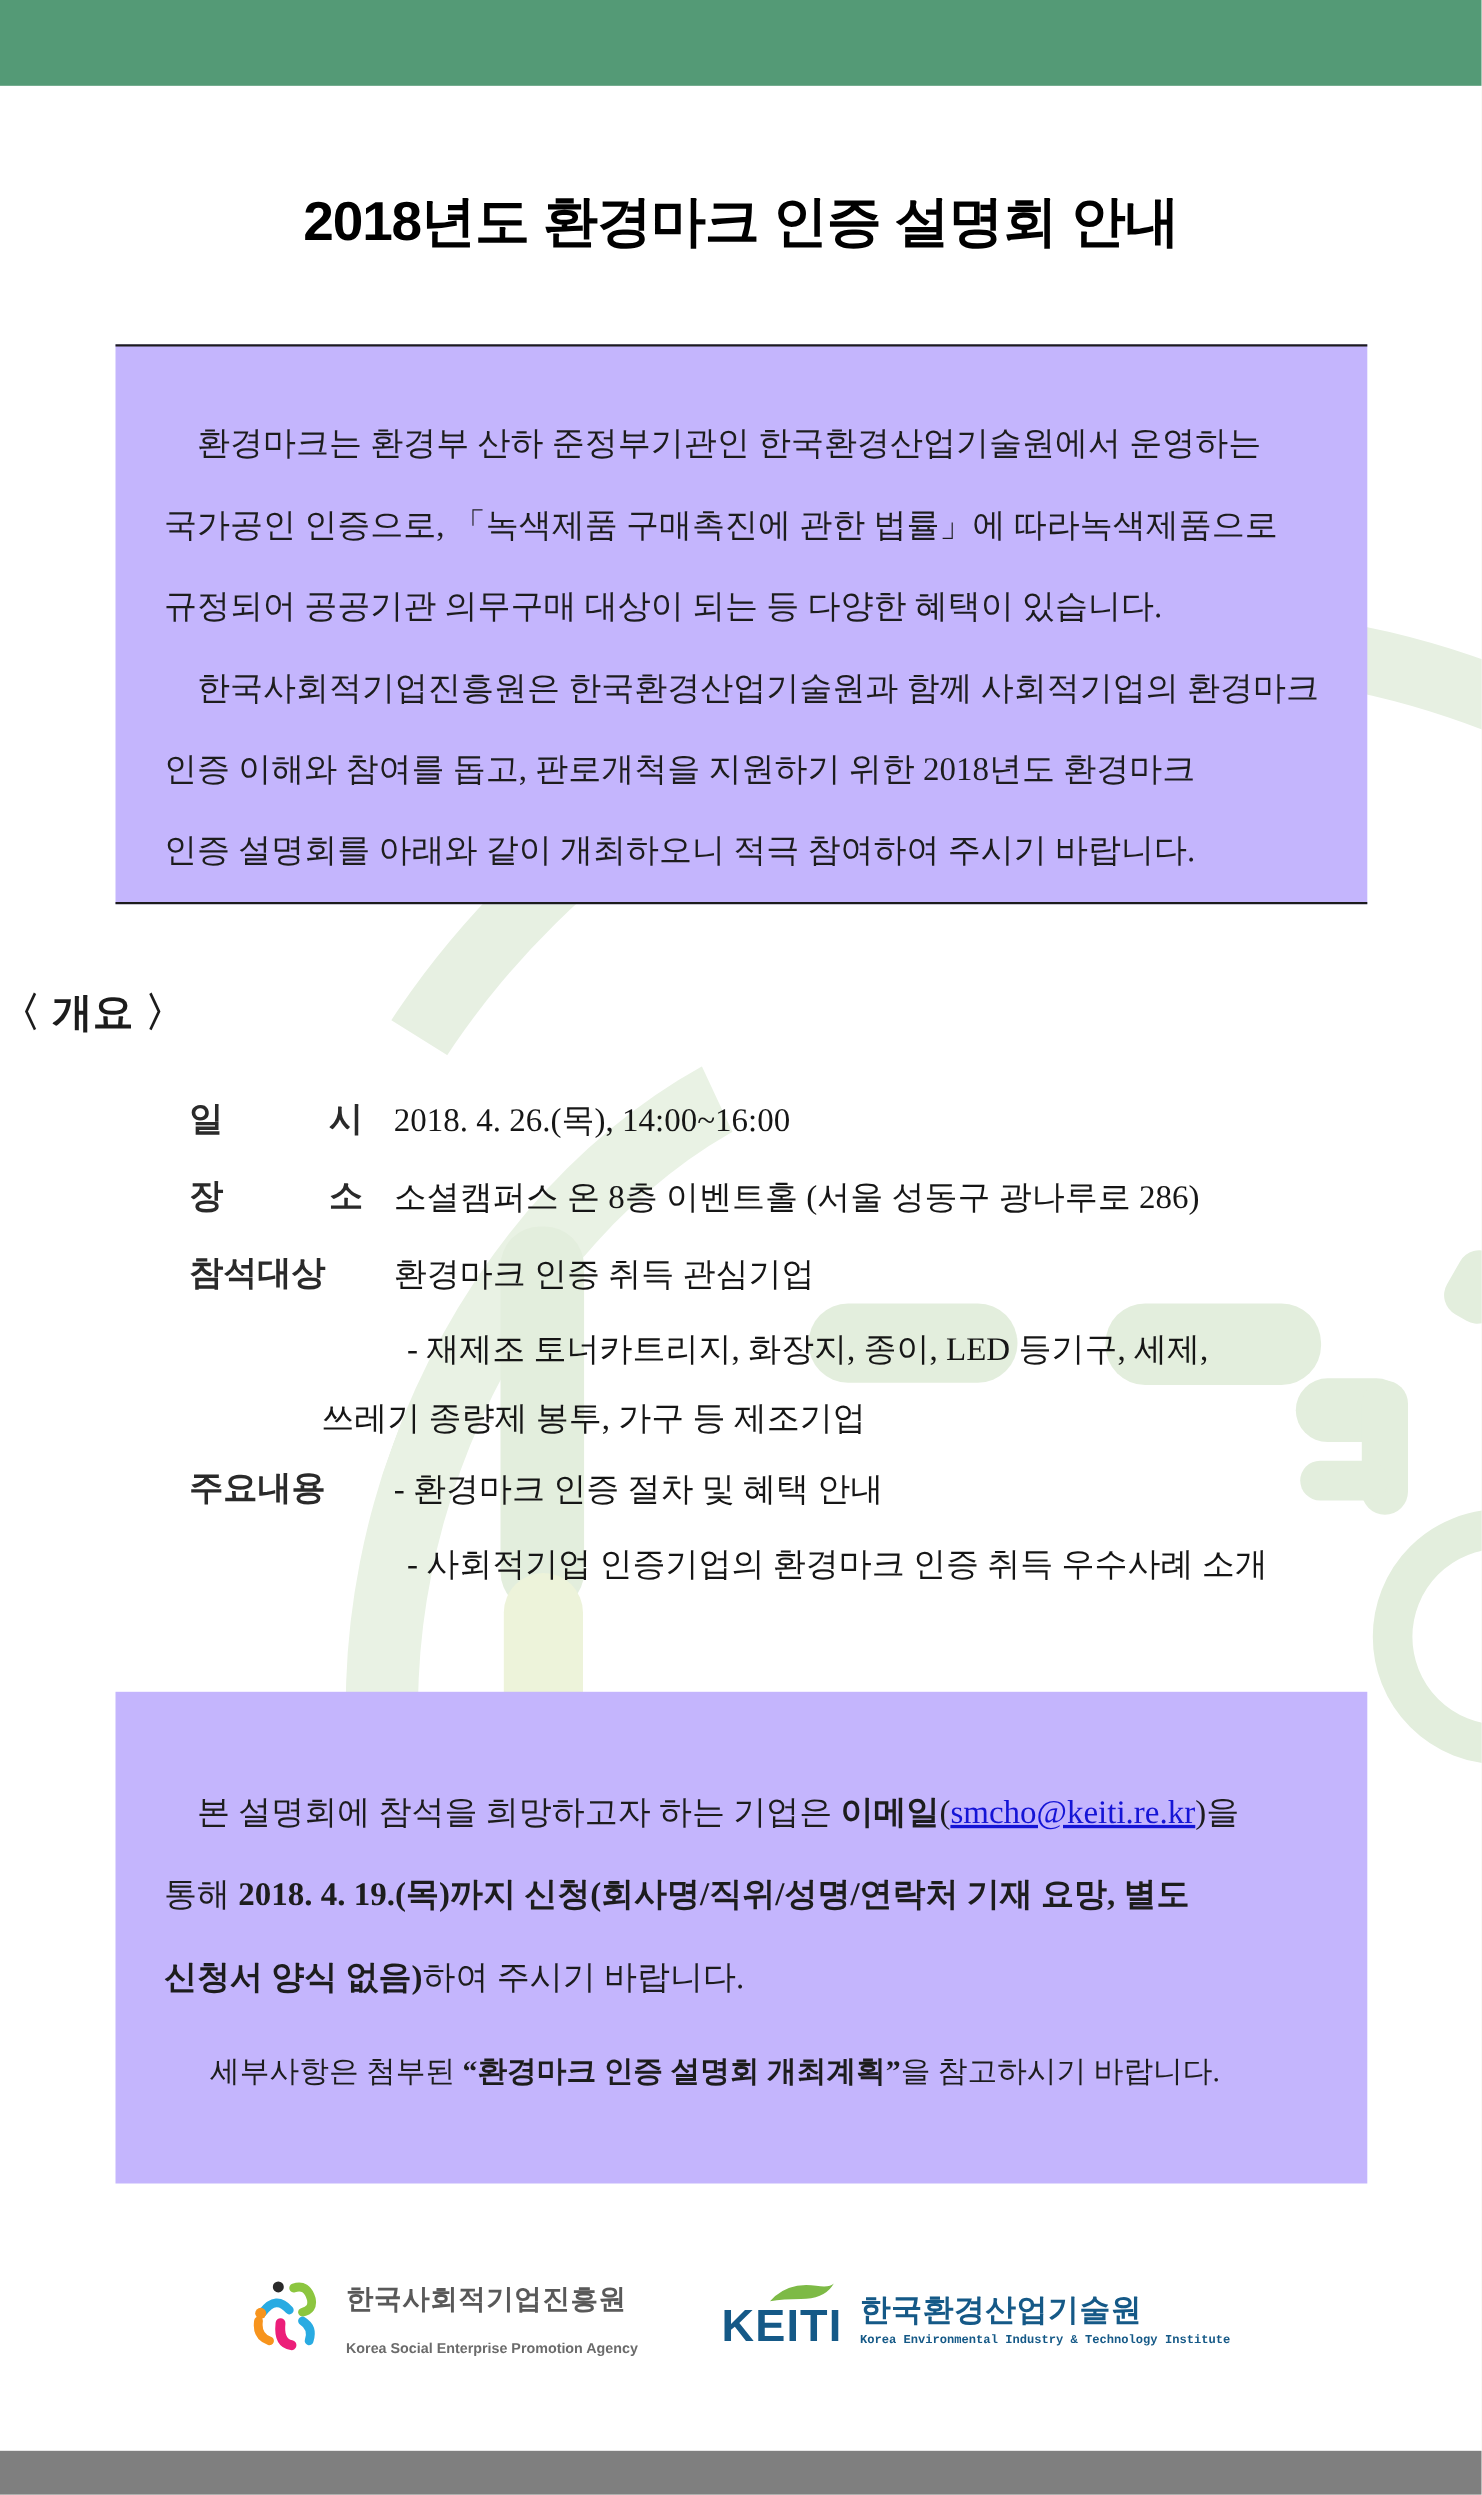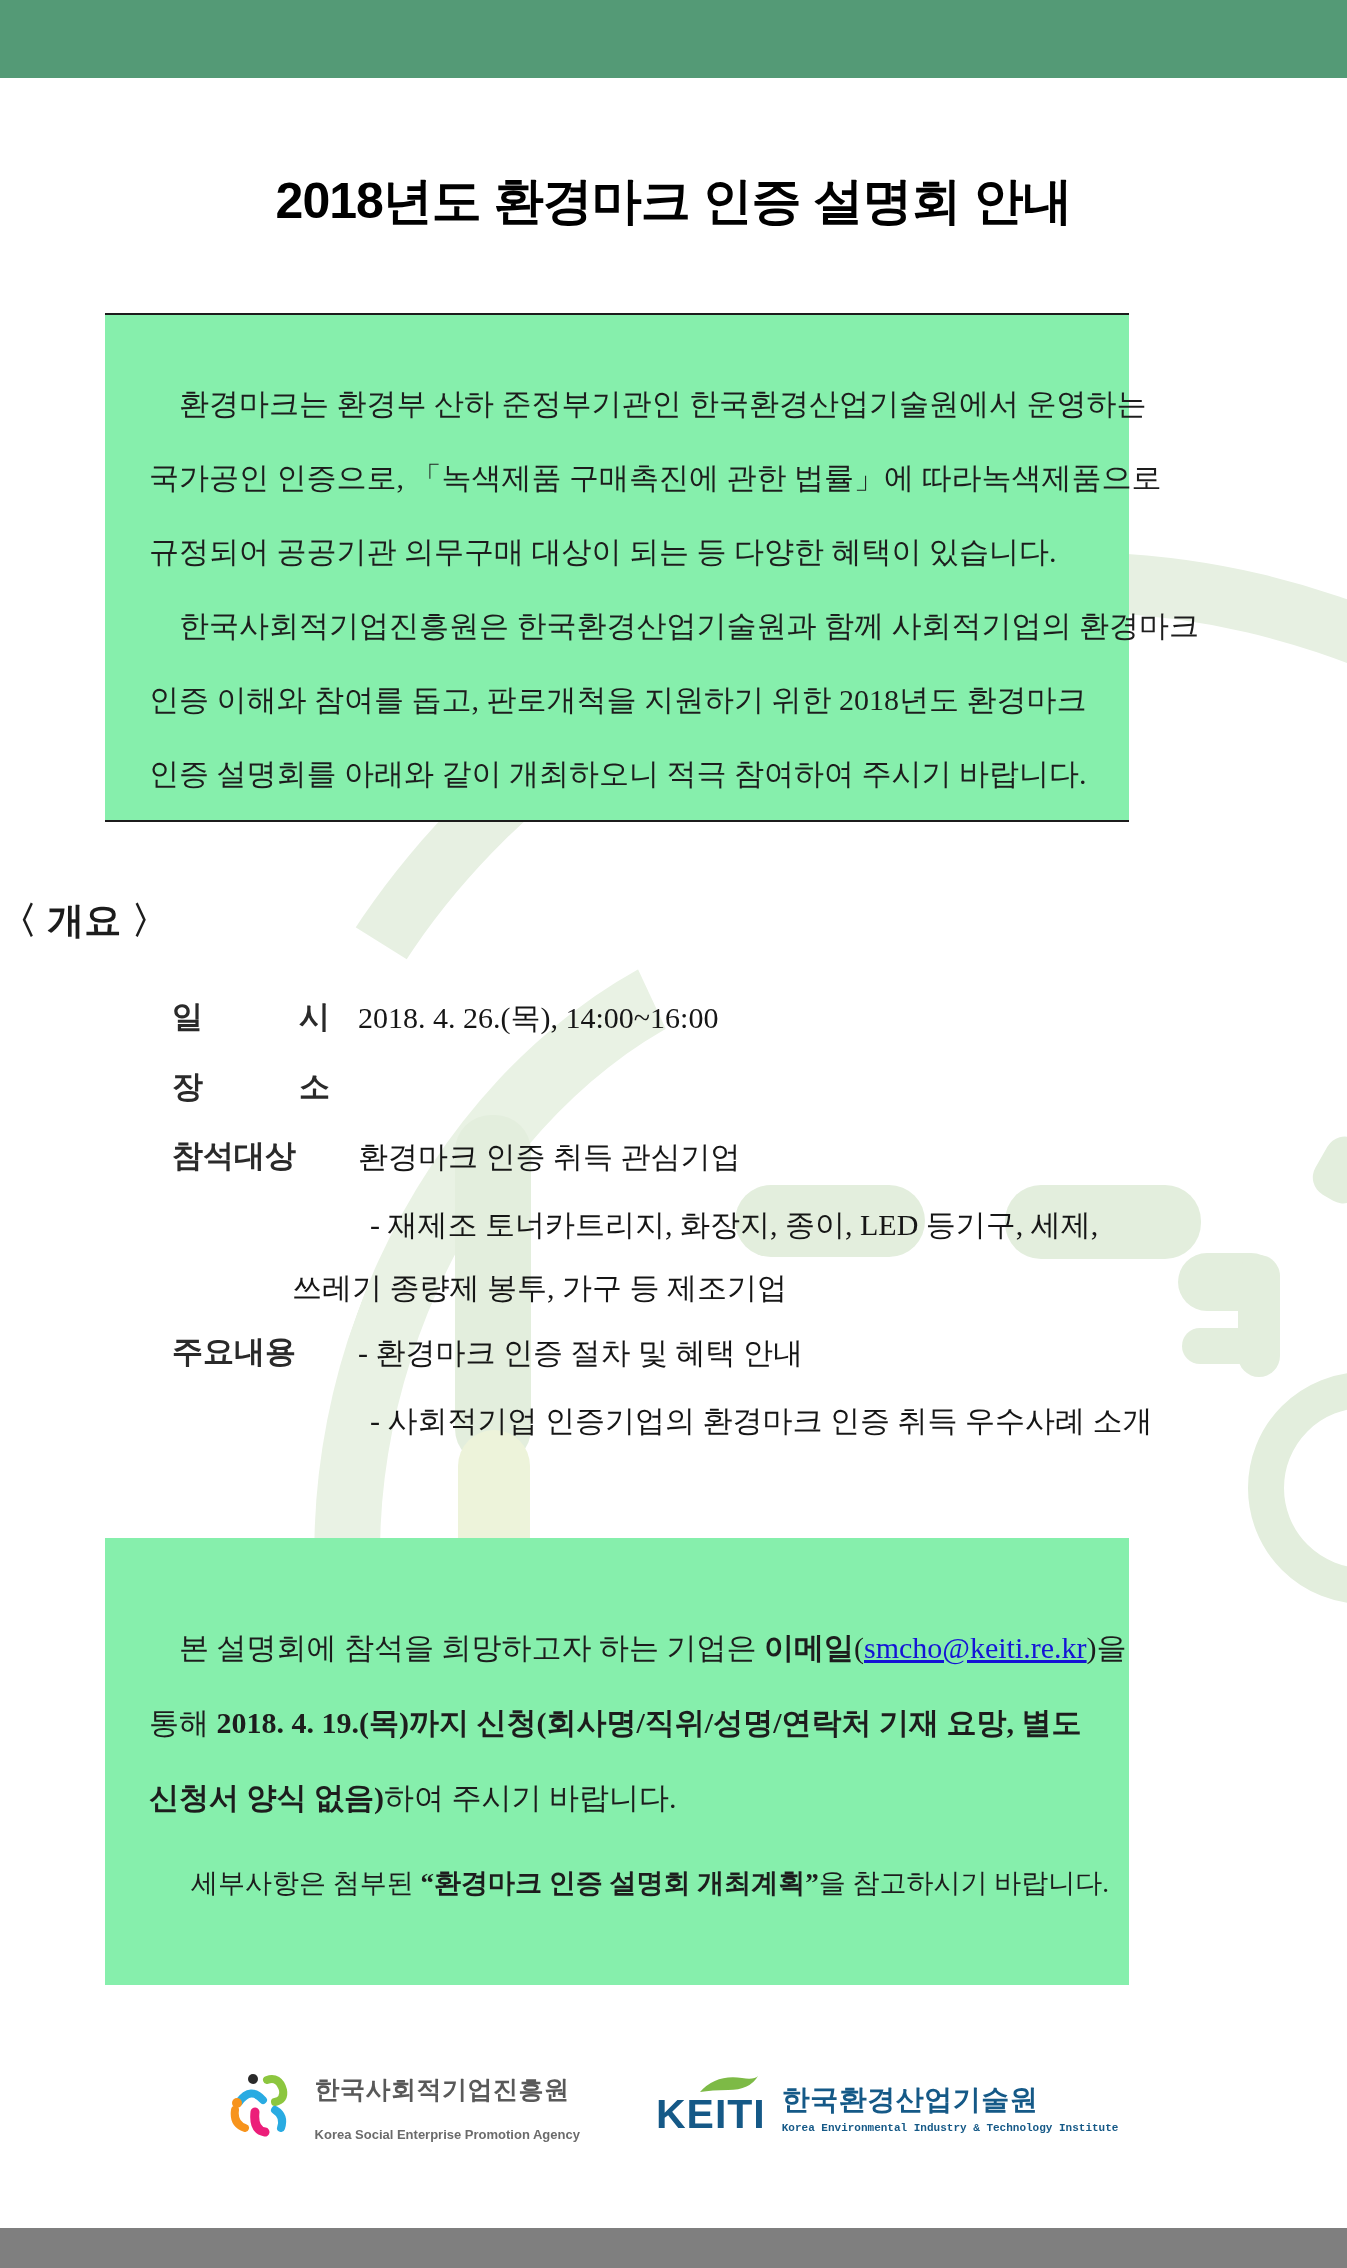--- a/index.html
+++ b/index.html
@@ -50,21 +50,21 @@
 
   
   .doc-title {
     position:absolute; left:0; top:168px; width:100%;
     text-align:center;
     font-size:50px; font-weight:800; letter-spacing:-1px;
     color:#000; z-index:3;
   }
 
   
-  .gray-box { position:absolute; left:105px; width:1024px; background:#86efac; box-sizing:border-box; z-index:1; }
+  .gray-box { position:absolute; left:105px; width:1138px; background:#c4b5fd; box-sizing:border-box; z-index:1; }
   .intro-box {
     top:313px; height:509px;
     border-top:2px solid #1c1c1c; border-bottom:2px solid #1c1c1c;
     padding:52px 44px 0 44px;
   }
   .apply-box { top:1538px; height:447px; padding:72px 44px 0 44px; }
 
   .serif-line {
     font-family:"Liberation Serif", serif;
     font-size:30px; line-height:74px; color:#1d1d1d;
@@ -158,20 +158,21 @@
 
 <div class="overview-heading">〈 개요 〉</div>
 
 <div class="details">
   <div class="detail-row">
     <div class="row-label">일 시</div>
     <div class="row-value">2018. 4. 26.(목), 14:00~16:00</div>
   </div>
   <div class="detail-row">
     <div class="row-label">장 소</div>
+    <div class="row-value">소셜캠퍼스 온 8층 이벤트홀 (서울 성동구 광나루로 286)</div>
   </div>
   <div class="detail-row">
     <div class="row-label">참석대상</div>
     <div class="row-value">환경마크 인증 취득 관심기업</div>
   </div>
   <div class="sub-line">- 재제조 토너카트리지, 화장지, 종이, LED 등기구, 세제,</div>
   <div class="sub-line sub-cont">쓰레기 종량제 봉투, 가구 등 제조기업</div>
   <div class="detail-row">
     <div class="row-label">주요내용</div>
     <div class="row-value">- 환경마크 인증 절차 및 혜택 안내</div>

